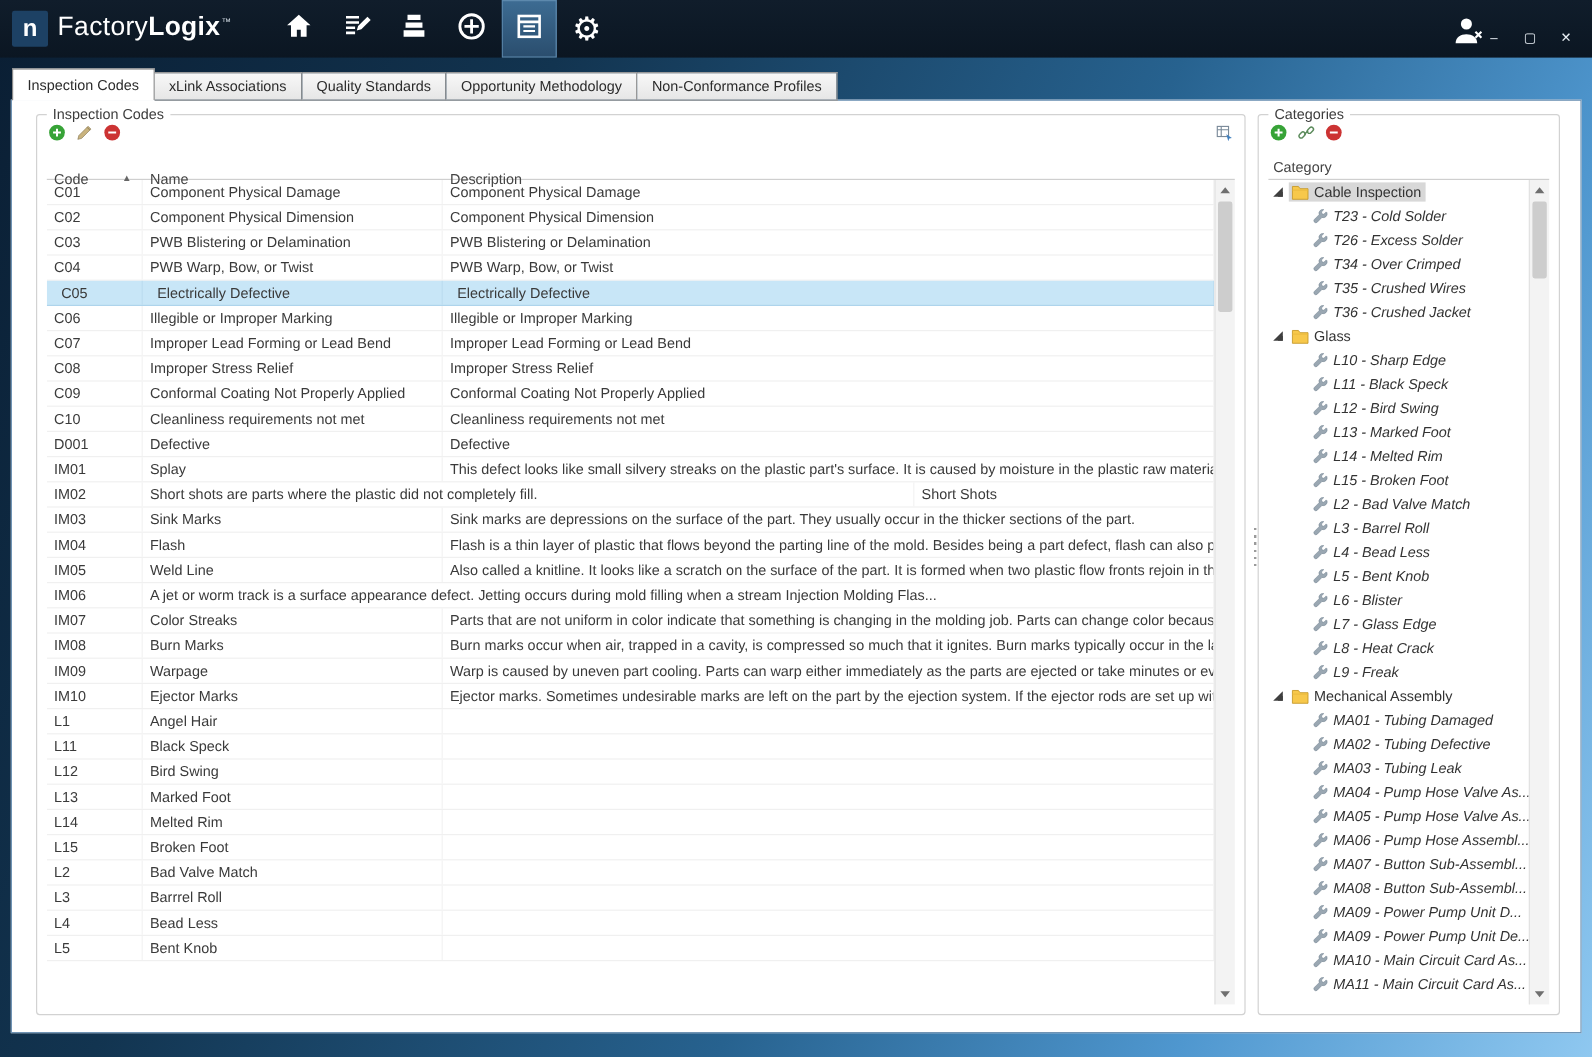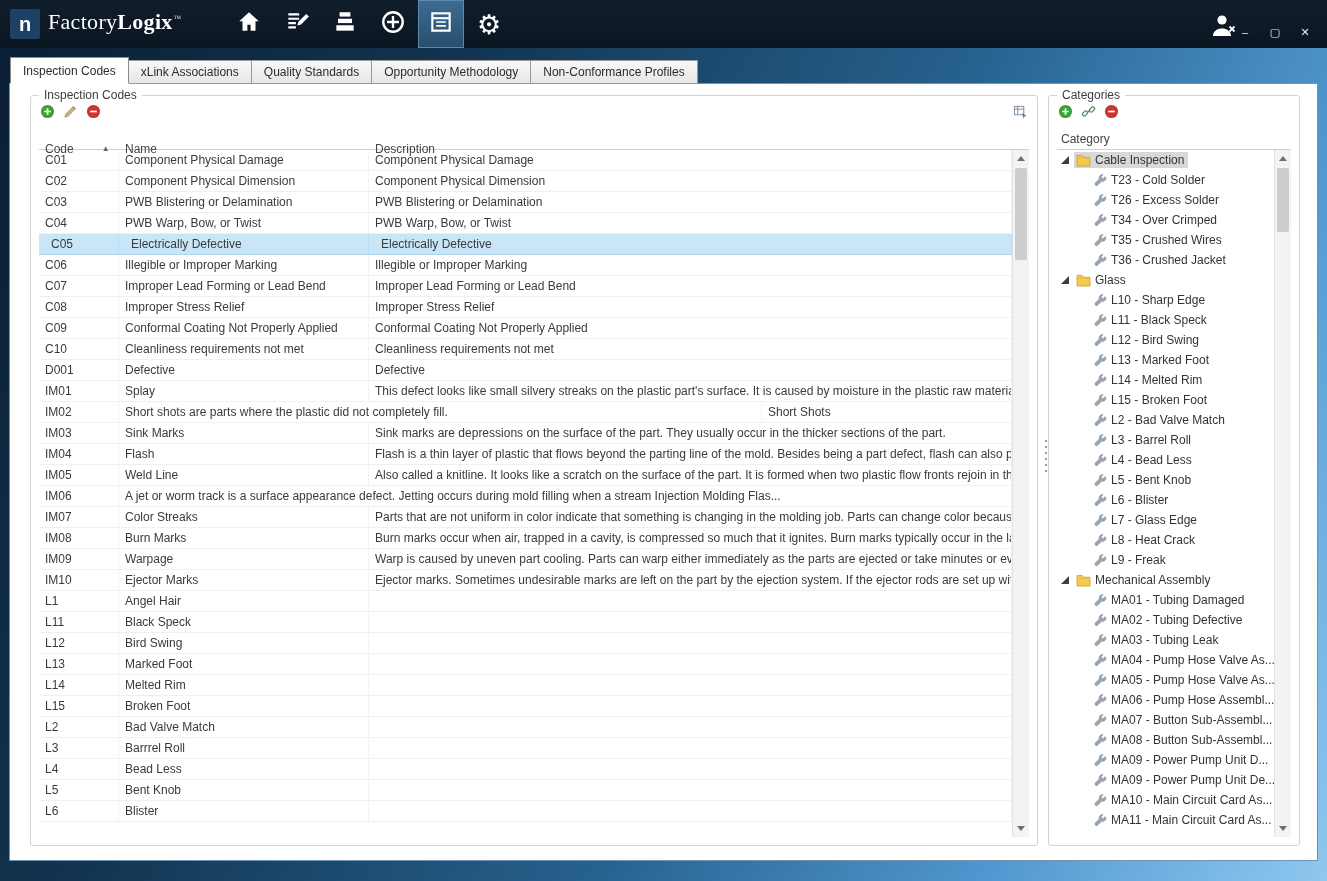--- a/index.html
+++ b/index.html
@@ -5,21 +5,21 @@
   * { box-sizing: border-box; }
   body { margin:0; background:#222; font-family:"Liberation Sans","DejaVu Sans",sans-serif; }
   .window { position:relative; width:1327px; height:881px; overflow:hidden;
     background:linear-gradient(115deg,#0a1e33 0%,#123450 28%,#27628f 58%,#4f97cf 80%,#8fc8f0 100%); }
 
   
   .titlebar { position:absolute; top:0; left:0; right:0; height:48px;
     background:linear-gradient(#101d2b,#0b1622); }
   .logo { position:absolute; left:10px; top:9px; width:30px; height:30px; background:#1d4164;
     color:#fff; font-weight:bold; font-size:20px; line-height:30px; text-align:center; border-radius:2px; }
-  .brand { position:absolute; left:48px; top:9px; font-size:22px; color:#fff; letter-spacing:.3px;font-family:Liberation Serif, serif; }
+  .brand { position:absolute; left:48px; top:9px; font-size:22px; color:#fff; letter-spacing:.3px; }
   .brand .bf { font-weight:400; }
   .brand .bl { font-weight:700; }
   .brand .tm { font-size:8px; vertical-align:super; margin-left:1px; color:#cfd8e0; }
   .nav { position:absolute; left:226px; top:0; height:48px; display:flex; align-items:stretch; gap:2px; }
   .nav-item { width:46px; display:flex; align-items:center; justify-content:center; cursor:pointer; }
   .nav-item svg { width:26px; height:26px; }
   .nav-item.active { background:linear-gradient(#3d6c93,#2a4d6d); box-shadow:inset 0 0 0 1px #5d89ad; }
   .gear-glyph { color:#fff; font-size:27px; line-height:1; font-family:"DejaVu Sans",sans-serif; }
   .user { position:absolute; right:88px; top:12px; width:30px; height:26px; cursor:pointer; }
   .user svg { width:28px; height:26px; }
@@ -72,21 +72,21 @@
   .grip { position:absolute; left:3px; top:46%; width:2px; height:34px;
     background:repeating-linear-gradient(#9a9a9a 0 2px, transparent 2px 6px); }
 
   
   .cat-header { position:absolute; top:33px; left:8px; right:8px; height:21px; border-bottom:1px solid #cfcfcf;
     font-size:12px; color:#444; line-height:20px; padding-left:4px; }
   .tree-wrap { position:absolute; top:54px; left:8px; right:8px; bottom:8px; font-size:12px; }
   .tree-scroll { position:absolute; top:0; left:0; right:17px; bottom:0; overflow:hidden; }
   .tree-row { display:flex; align-items:center; height:20px; color:#333; white-space:nowrap; cursor:pointer; }
   .tree-folder { padding-left:3px; }
-  .tree-leaf { padding-left:37px; }
+  .tree-leaf { padding-left:37px;font-style:italic; }
   .expander { width:10px; height:10px; margin-right:4px; flex:none; position:relative; }
   .expander::after { content:''; position:absolute; left:1px; top:1px;
     border:4px solid transparent; border-right-color:#3f3f3f; border-bottom-color:#3f3f3f; }
   .hl { display:flex; align-items:center; padding:1px 4px 1px 2px; }
   .tree-folder.sel .hl { background:#d8d8d8; }
   .ic { display:inline-flex; margin-right:4px; flex:none; }
   .tree-vscroll { position:absolute; top:0; right:0; bottom:0; width:17px; background:#f3f3f3; border-left:1px solid #e2e2e2; }
   .tree-vscroll .sb-up { top:0; } .tree-vscroll .sb-down { bottom:0; }
 </style>
 </head>
@@ -347,25 +347,20 @@
             <div class="trow">
               <div class="cell col-code">L4</div>
               <div class="cell col-name">Bead Less</div>
               <div class="cell col-description"></div>
             </div>
             <div class="trow">
               <div class="cell col-code">L5</div>
               <div class="cell col-name">Bent Knob</div>
               <div class="cell col-description"></div>
             </div>
-            <div class="trow">
-              <div class="cell col-code">L6</div>
-              <div class="cell col-name">Blister</div>
-              <div class="cell col-description"></div>
-            </div>
           </div>
         <div class="vscroll">
           <div class="sb-btn sb-up">
               <div class="arr-up"></div>
             </div>
           <div class="sb-thumb" style="top:18px;height:92px;"></div>
           <div class="sb-btn sb-down">
               <div class="arr-dn"></div>
             </div>
         </div>

